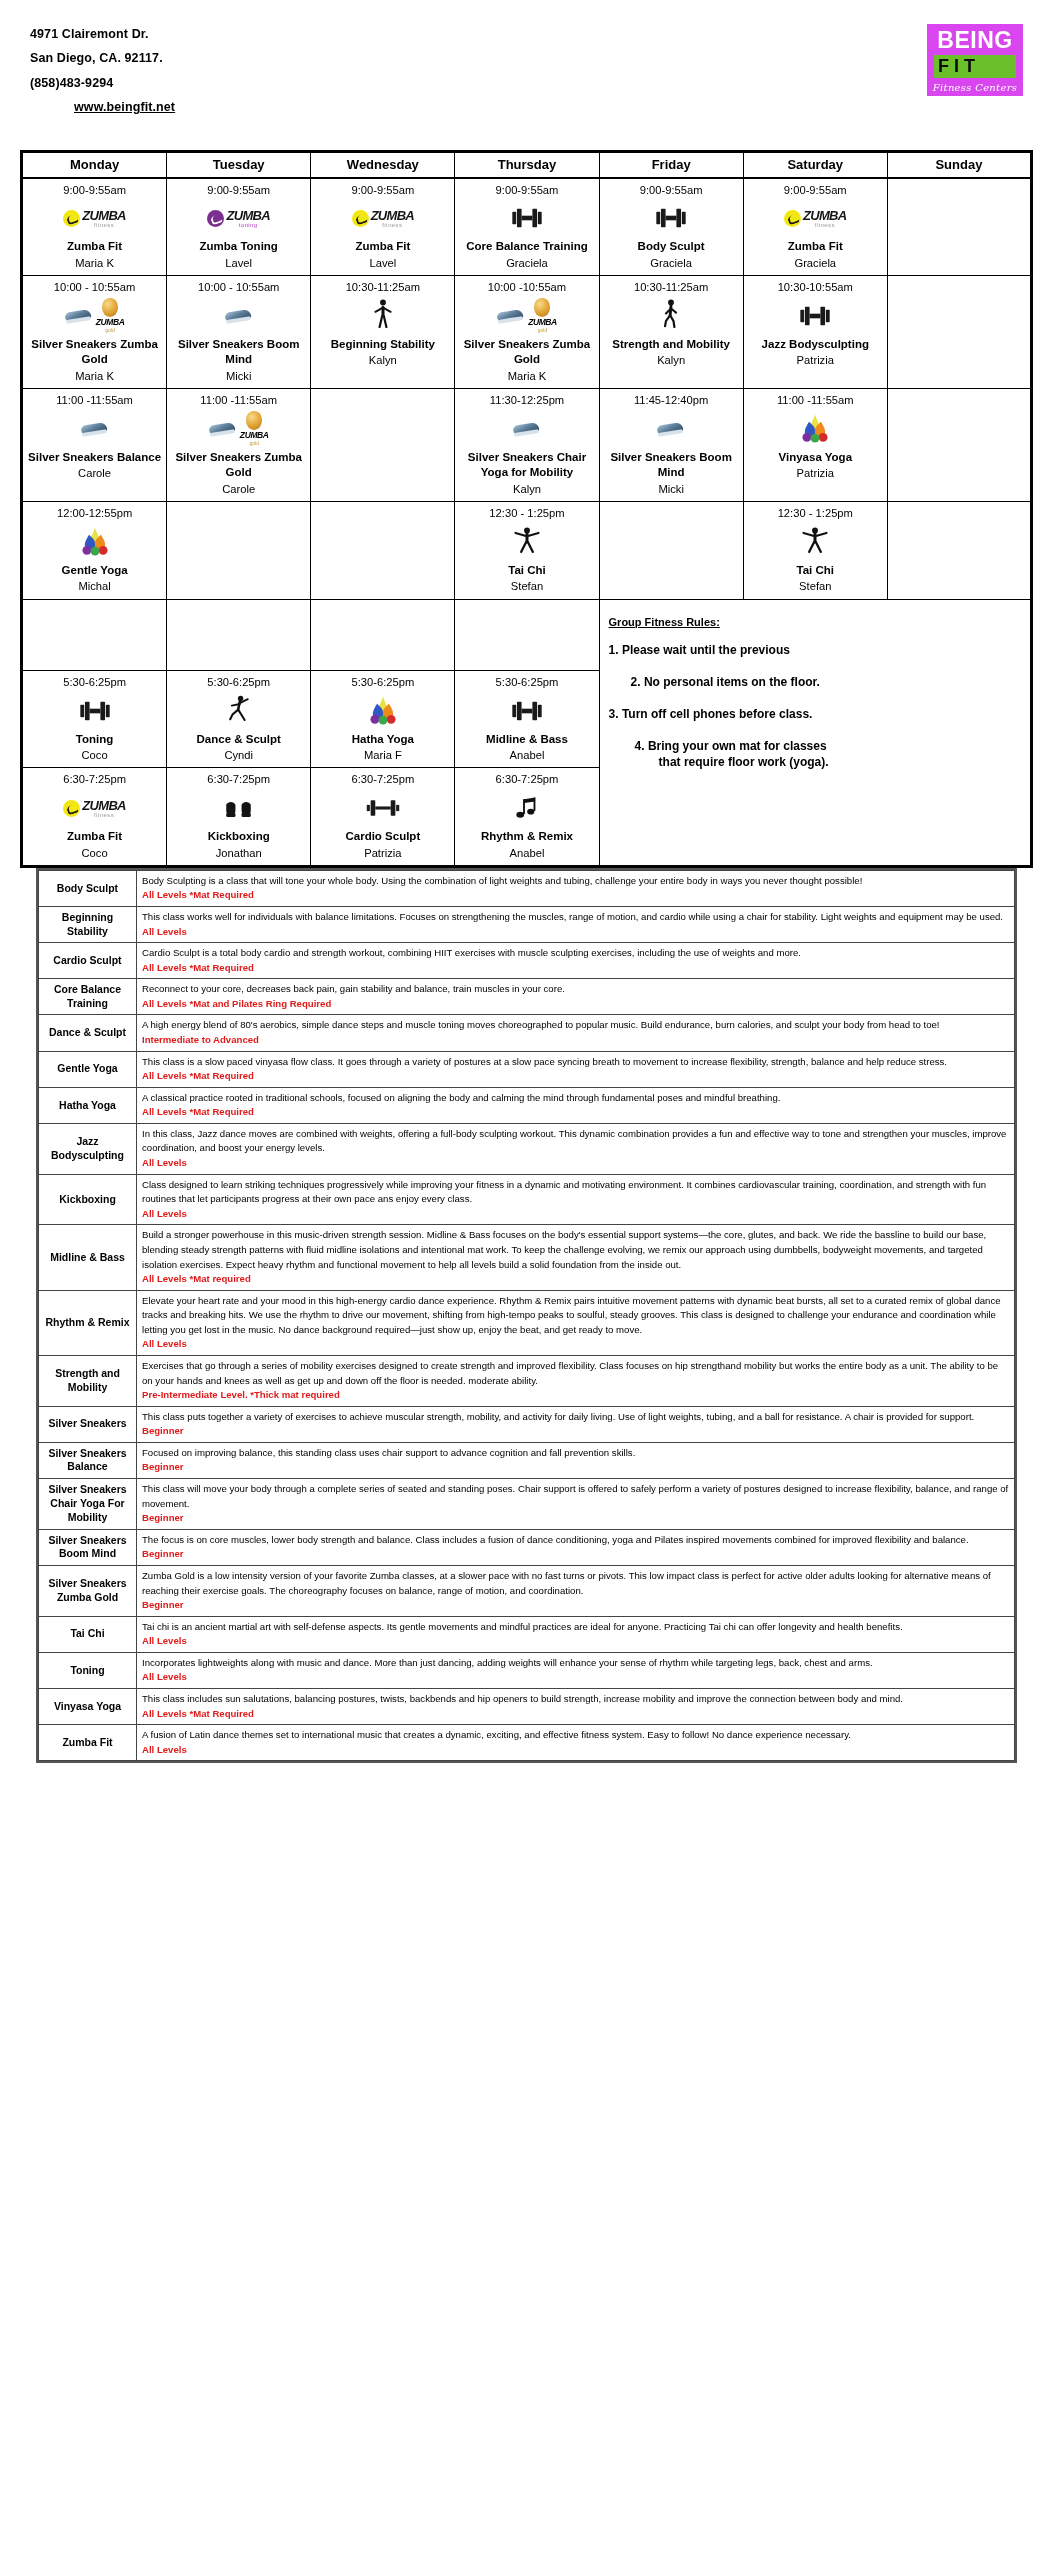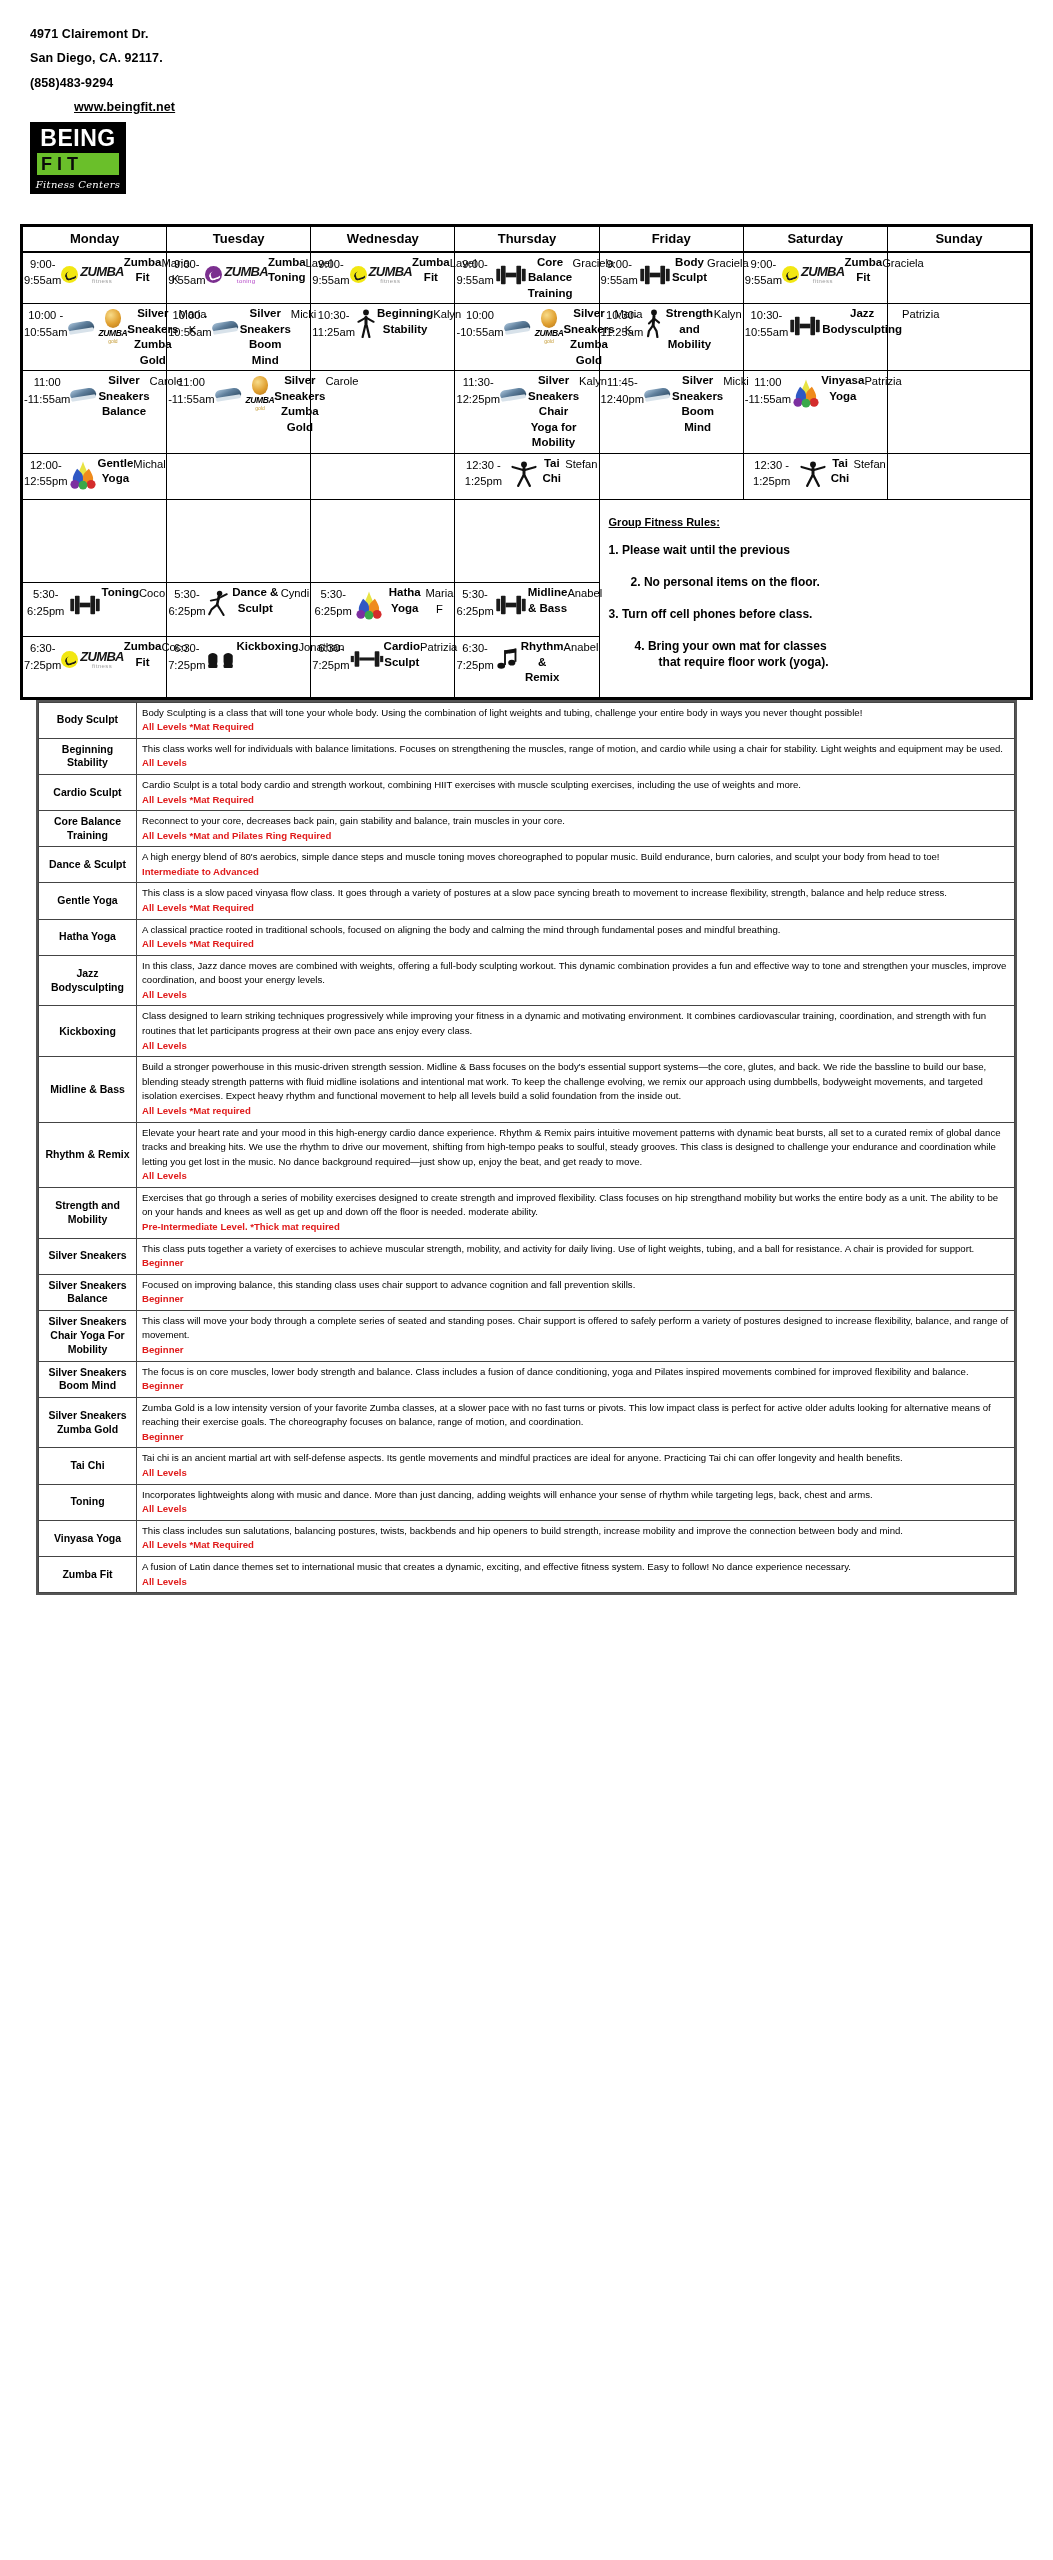--- a/index.html
+++ b/index.html
@@ -11,29 +11,28 @@
     -webkit-font-smoothing: antialiased;
   }
   .page { width: 1053px; padding: 0 18px; }
 
   
   .header {
     display: flex;
     align-items: flex-start;
     justify-content: space-between;
     padding: 22px 12px 14px 12px;
-    flex-direction: column;
   }
   .addr-block { font-size: 12.5px; font-weight: bold; line-height: 1.95; letter-spacing: .1px; }
   .addr-block .www { text-decoration: underline; margin-left: 44px; }
   .hours-block { font-size: 12.5px; font-weight: bold; line-height: 1.95; text-align: right; letter-spacing: .1px; }
 
   .logo {
     width: 96px; height: 72px;
-    background: #000000;
+    background: #d946ef;
     display: flex; flex-direction: column;
     align-items: center; justify-content: center;
     padding: 4px 0 2px 0;
     margin-top: 2px;
   }
   .logo-being {
     color: #fff; font-weight: bold; font-size: 23px;
     letter-spacing: .5px; line-height: 1; font-family: "Liberation Sans", sans-serif;
   }
   .logo-fit {
@@ -53,21 +52,21 @@
     border: 1px solid #000;
     vertical-align: top;
     text-align: center;
     padding: 2px 1px;
   }
   table.sched thead th {
     font-size: 13px; font-weight: bold;
     padding: 4px 0 5px 0;
     border-bottom: 2px solid #000;
   }
-  .cell { display: flex; flex-direction: row; }
+  .cell { display: flex; flex-direction: column; align-items: center; }
   .time { font-size: 11.2px; line-height: 1.5; padding-top: 1px; }
   .cname { font-size: 11.5px; font-weight: bold; line-height: 1.35; }
   .inst { font-size: 11.2px; line-height: 1.45; padding-bottom: 2px; }
   .icon-slot { height: 34px; display: flex; align-items: center; justify-content: center; margin: 3px 0 4px 0; }
   .empty-cell { height: 100%; }
 
   
   .zumba { display: flex; align-items: center; gap: 2px; }
   .zumba .blob {
     width: 17px; height: 17px; border-radius: 50%;

